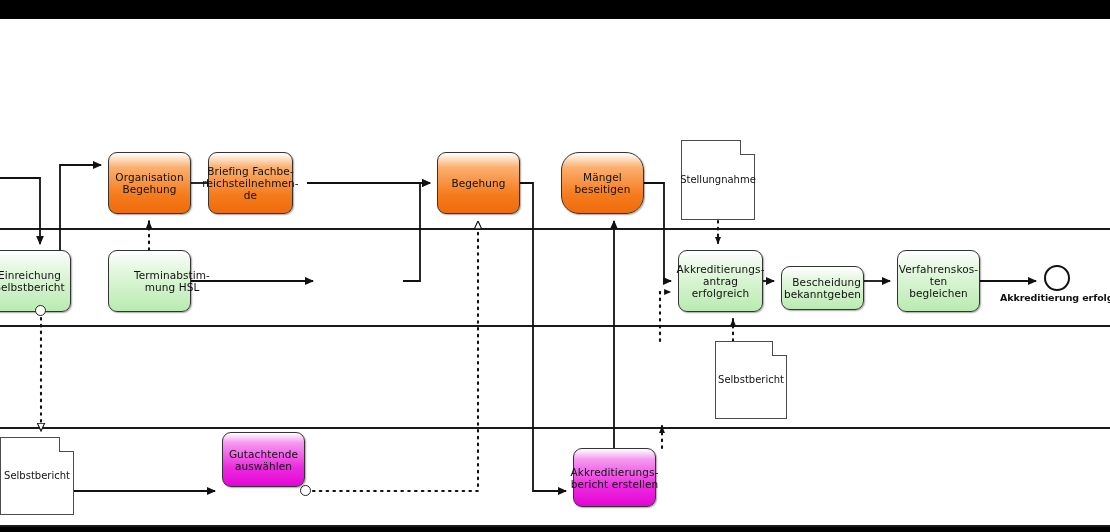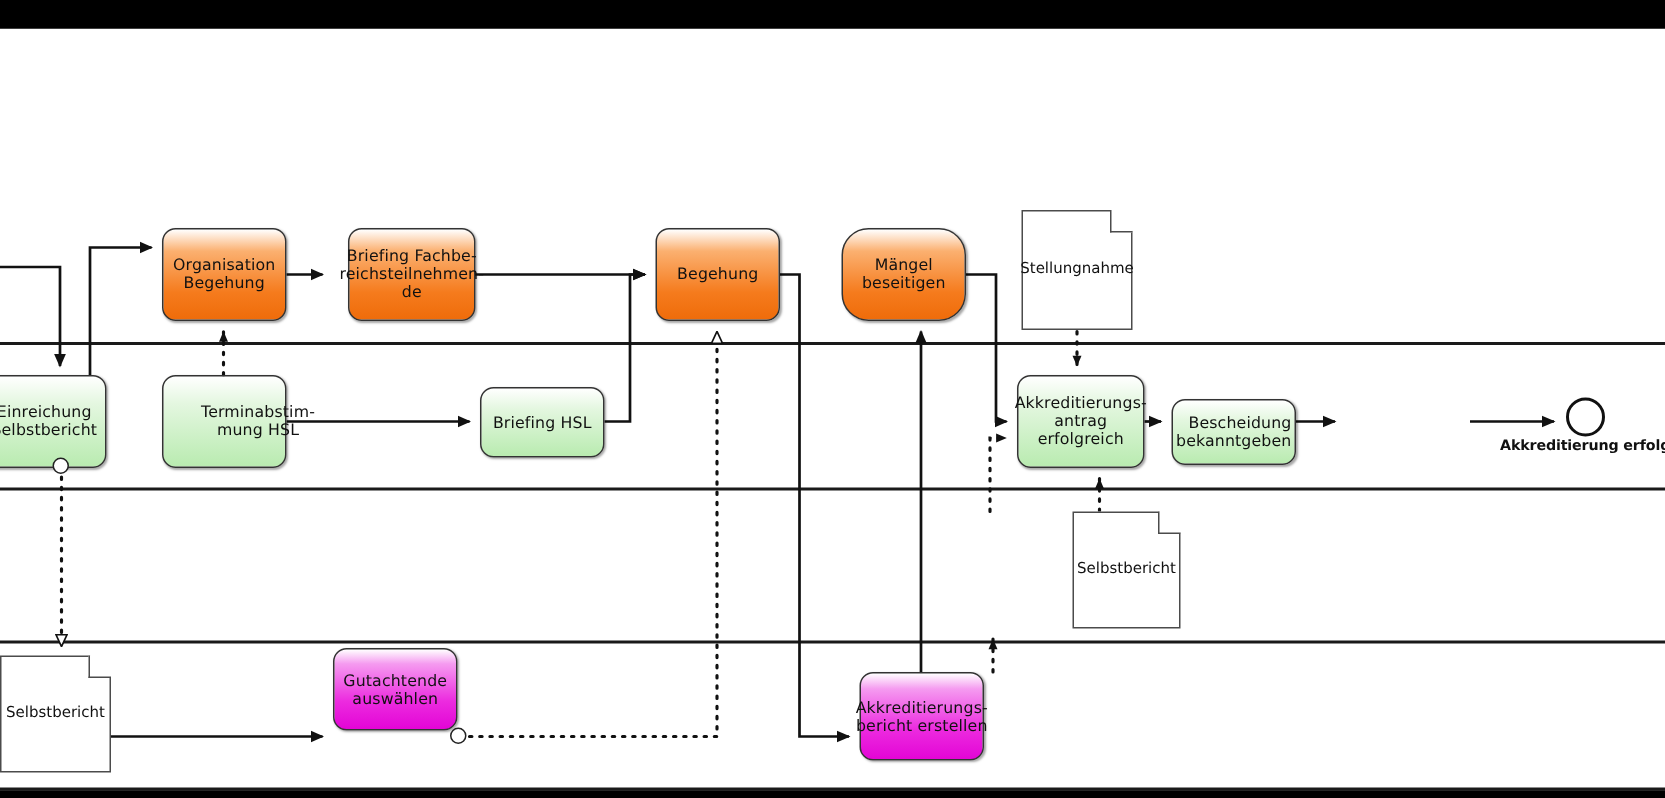--- a/index.html
+++ b/index.html
@@ -218,21 +218,21 @@
     </g>
   </svg>
 
   <div class="task task-orange" style="left:108px; top:152px; width:83px; height:62px;">
     <div>
       <span>Organisation</span>
       <span>Begehung</span>
     </div>
   </div>
 
-  <div class="task task-orange" style="left:232px; top:152px; width:85px; height:62px;">
+  <div class="task task-orange" style="left:208px; top:152px; width:85px; height:62px;">
     <div>
       <span>Briefing Fachbe-</span>
       <span>reichsteilnehmen-</span>
       <span>de</span>
     </div>
   </div>
 
   <div class="task task-orange" style="left:437px; top:152px; width:83px; height:62px;">
     <div>
       <span>Begehung</span>
@@ -253,40 +253,41 @@
     </div>
   </div>
 
   <div class="task task-green" style="left:108px; top:250px; width:83px; height:62px;padding-left:48px;">
     <div>
       <span>Terminabstim-</span>
       <span>mung HSL</span>
     </div>
   </div>
 
-  <div class="task task-green" style="left:320px; top:258px; width:83px; height:47px;">
-    <div>
-      <span>Briefing HSL</span>
-    </div>
-  </div>
 
   <div class="task task-green" style="left:678px; top:250px; width:85px; height:62px;">
     <div>
       <span>Akkreditierungs-</span>
       <span>antrag erfolgreich</span>
     </div>
   </div>
 
   <div class="task task-green" style="left:781px; top:266px; width:83px; height:44px;text-align:right;">
     <div>
       <span>Bescheidung</span>
       <span>bekanntgeben</span>
     </div>
   </div>
 
+  <div class="task task-green" style="left:897px; top:250px; width:83px; height:62px;">
+    <div>
+      <span>Verfahrenskos-</span>
+      <span>ten begleichen</span>
+    </div>
+  </div>
 
   <div class="task task-magenta" style="left:222px; top:432px; width:83px; height:55px;">
     <div>
       <span>Gutachtende</span>
       <span>auswählen</span>
     </div>
   </div>
 
   <div class="task task-magenta" style="left:573px; top:448px; width:83px; height:59px;">
     <div>

